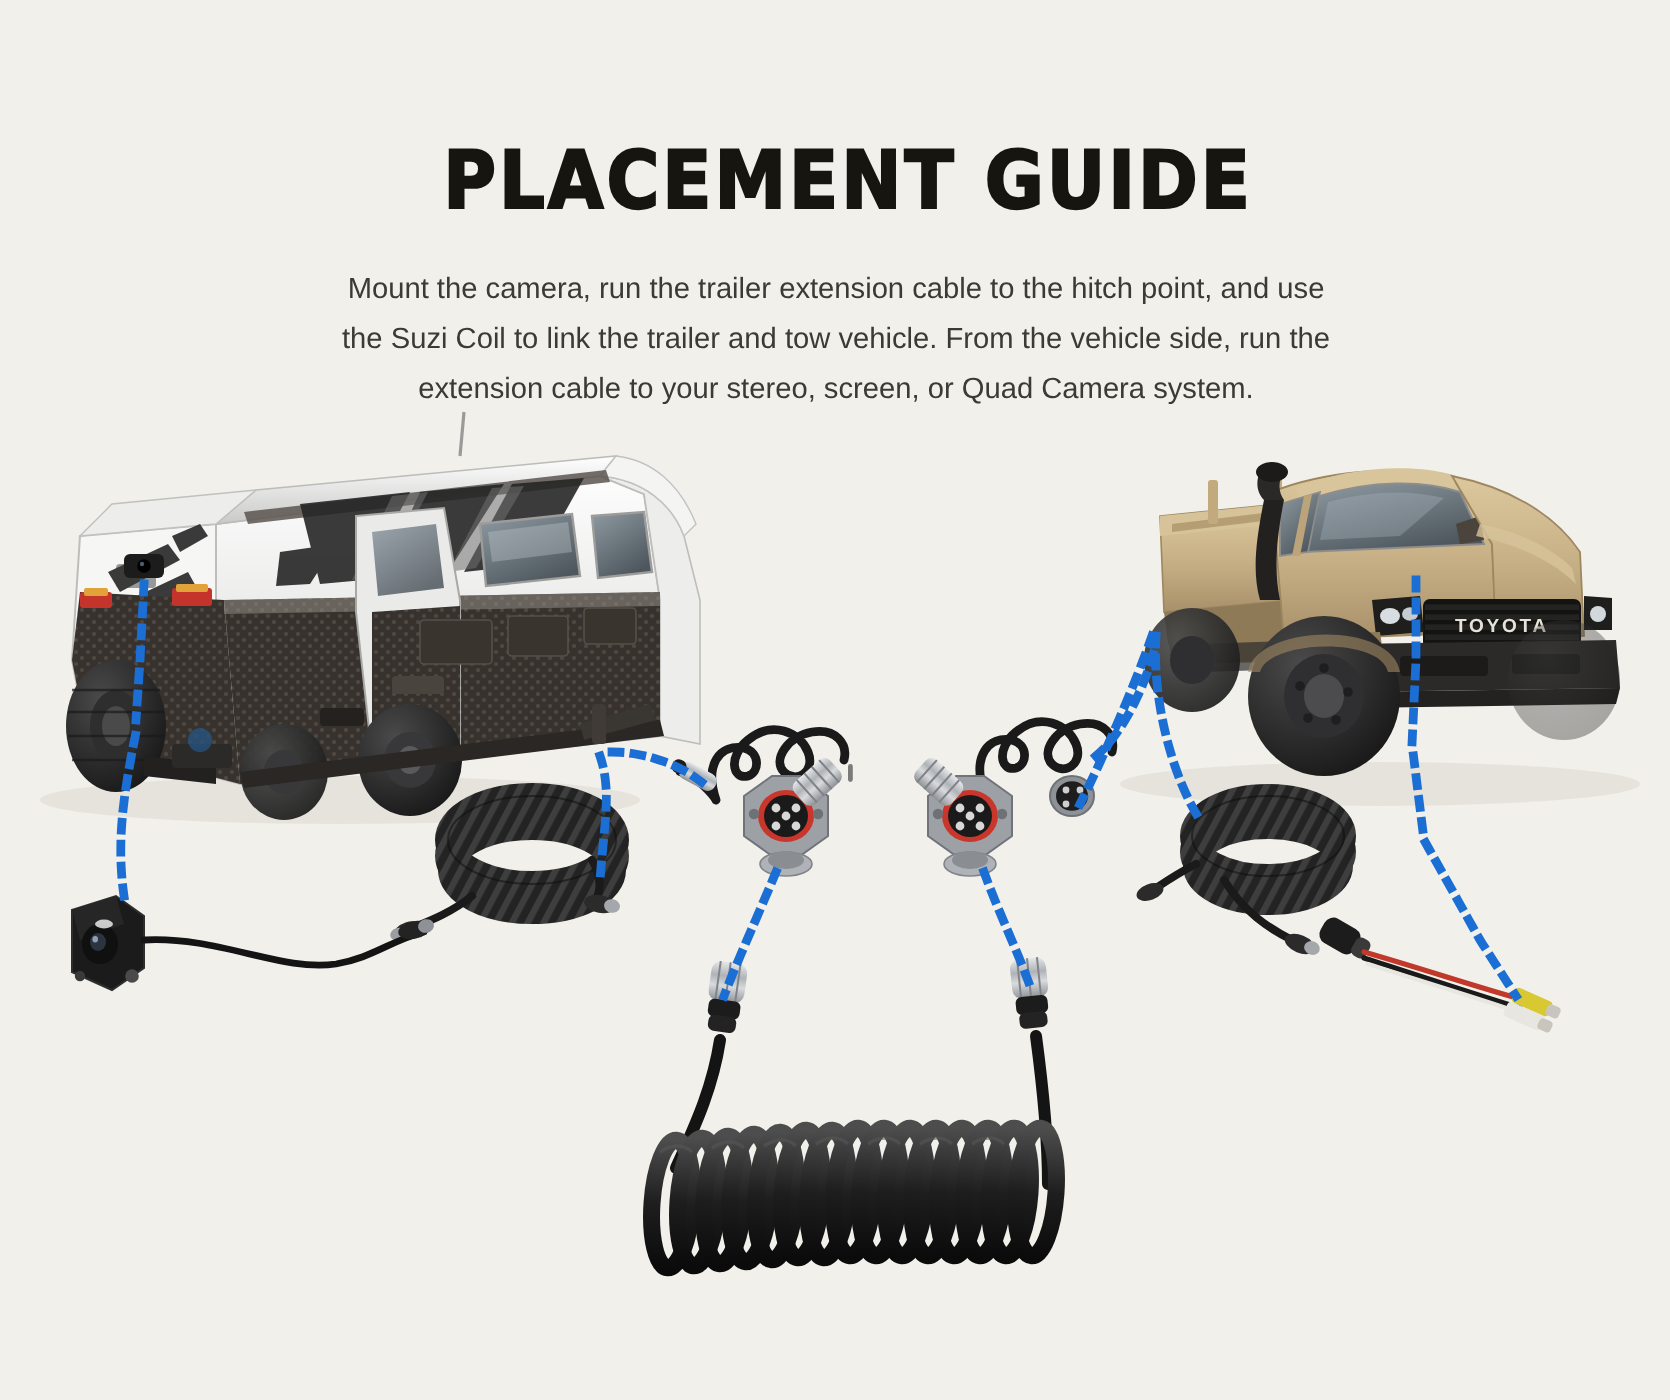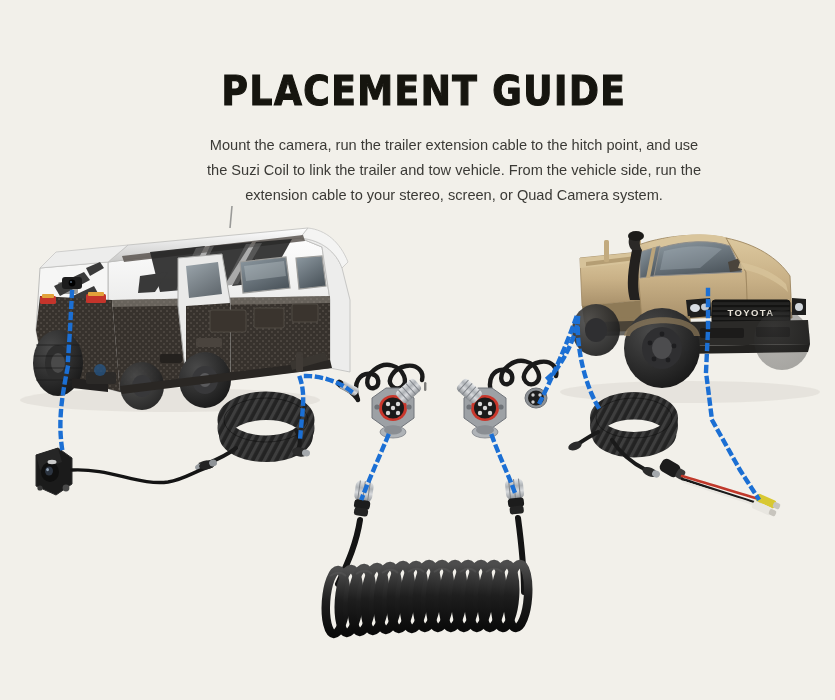--- a/index.html
+++ b/index.html
@@ -15,21 +15,21 @@
     position:absolute;left:0;right:0;top:68px;text-align:center;
     font-size:40px;line-height:46px;font-weight:700;letter-spacing:1.5px;
     color:#16150F;
     font-family:"DejaVu Sans","Liberation Sans",sans-serif;
     font-stretch:condensed;
     padding-left:13px;
     -webkit-text-stroke:1.1px #16150F;
   }
   .subtitle{
     position:absolute;left:168px;width:500px;top:133px;text-align:center;
-    font-size:14.6px;line-height:25px;color:#3B3A36;font-weight:400;margin-left:36px;
+    font-size:14.6px;line-height:25px;color:#3B3A36;font-weight:400;
   }
 
   
   .art{position:absolute;}
   svg{display:block;overflow:visible;}
 </style>
 </head>
 <body>
 
 <div id="stage">

